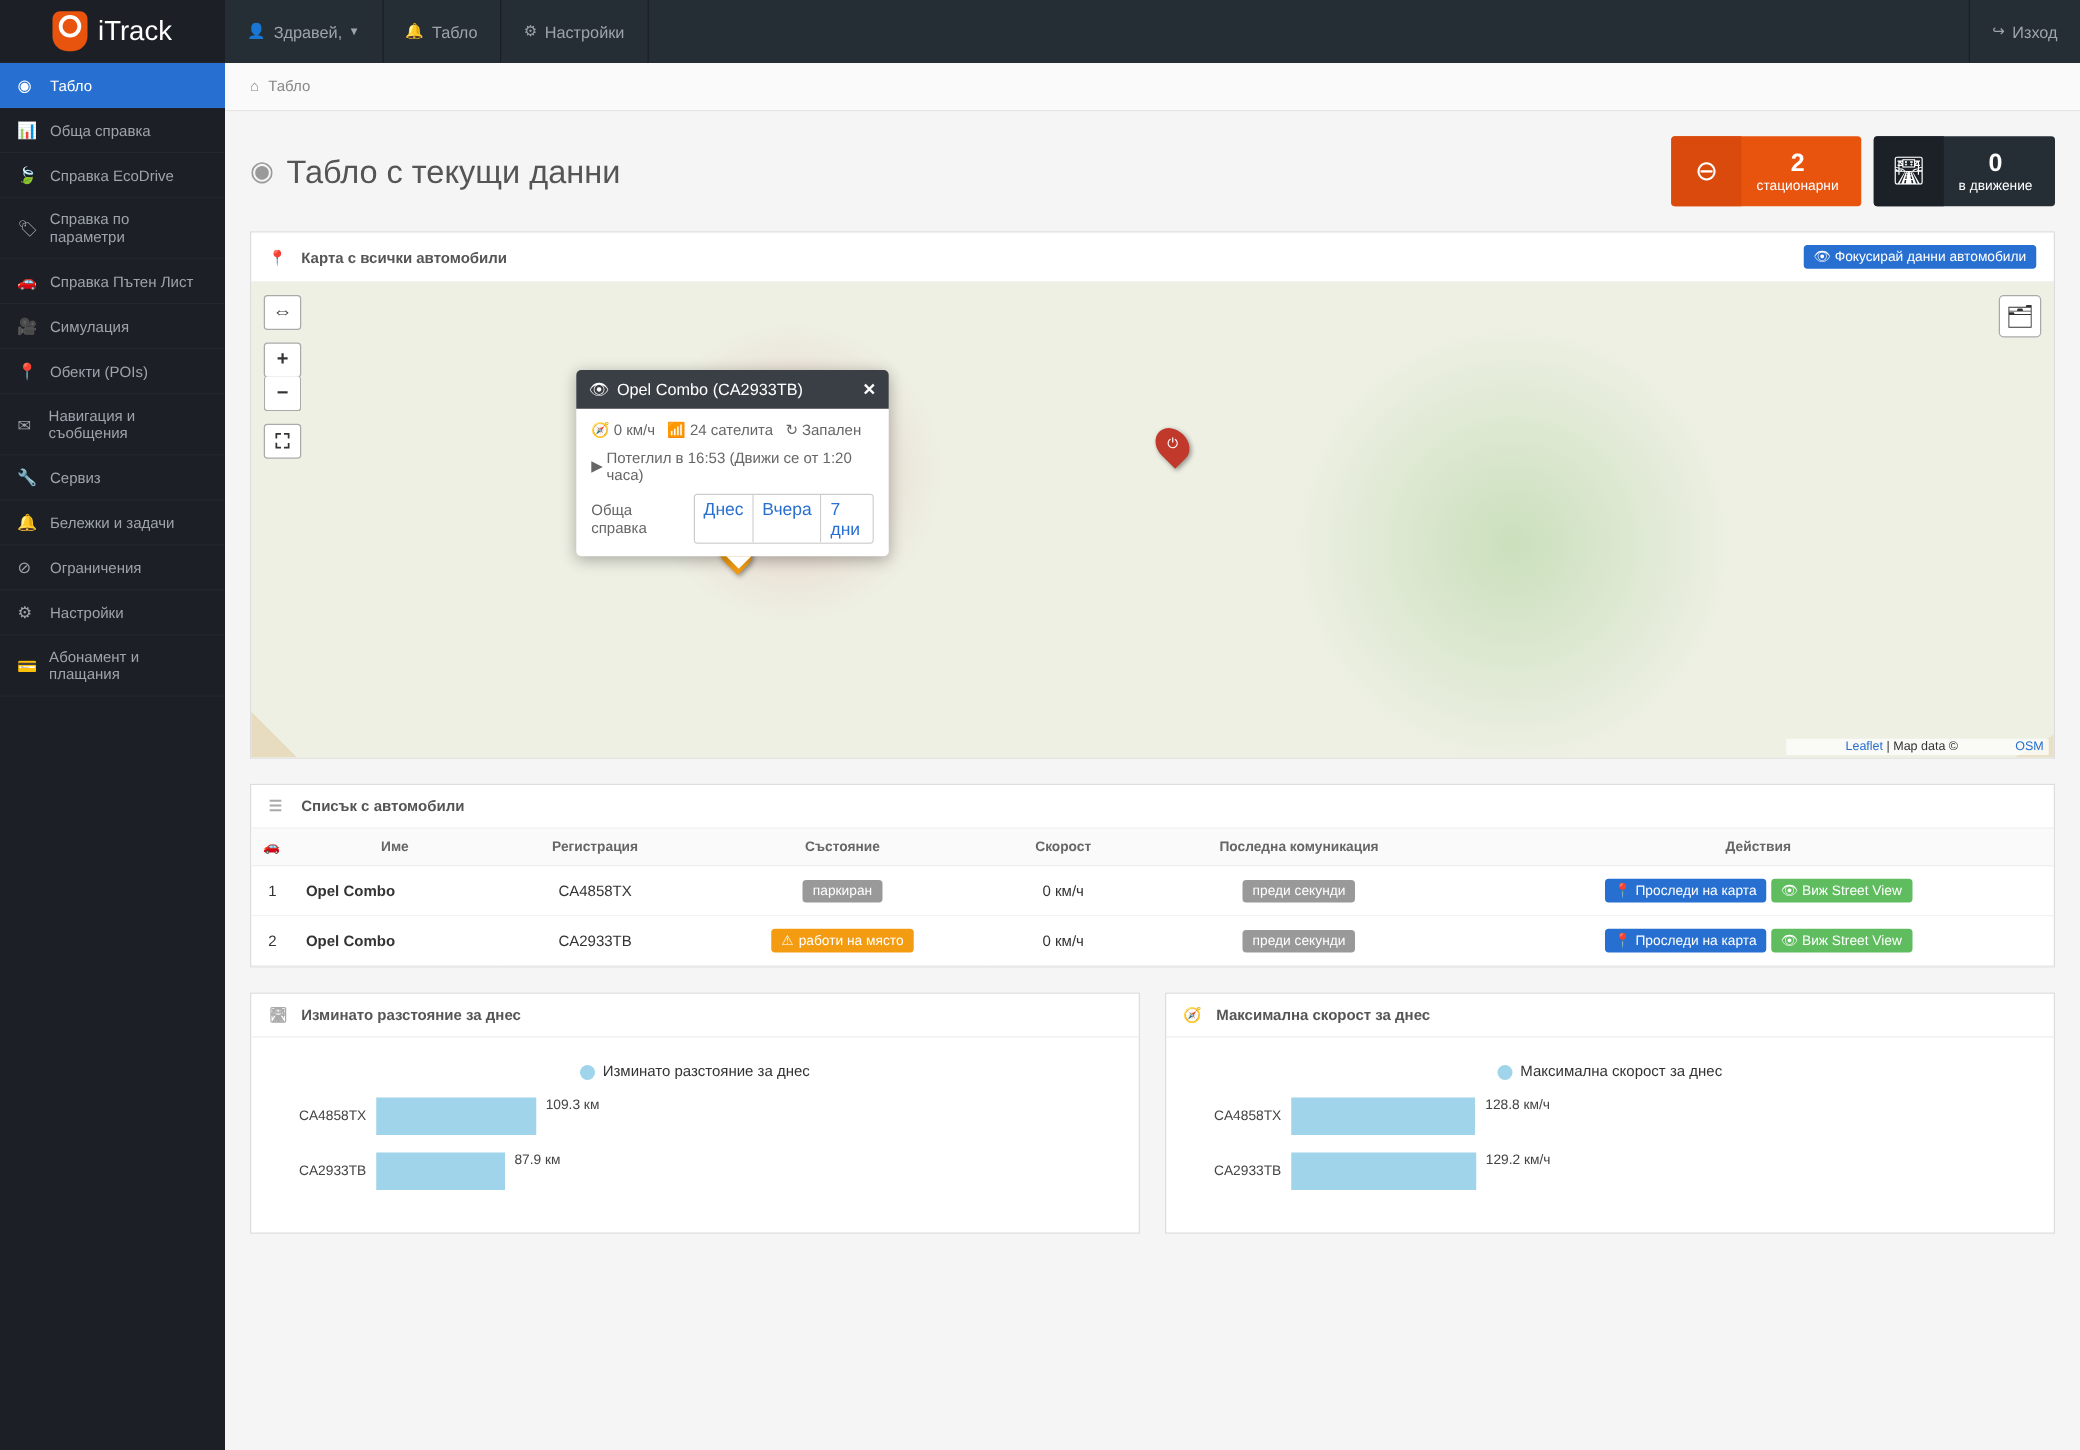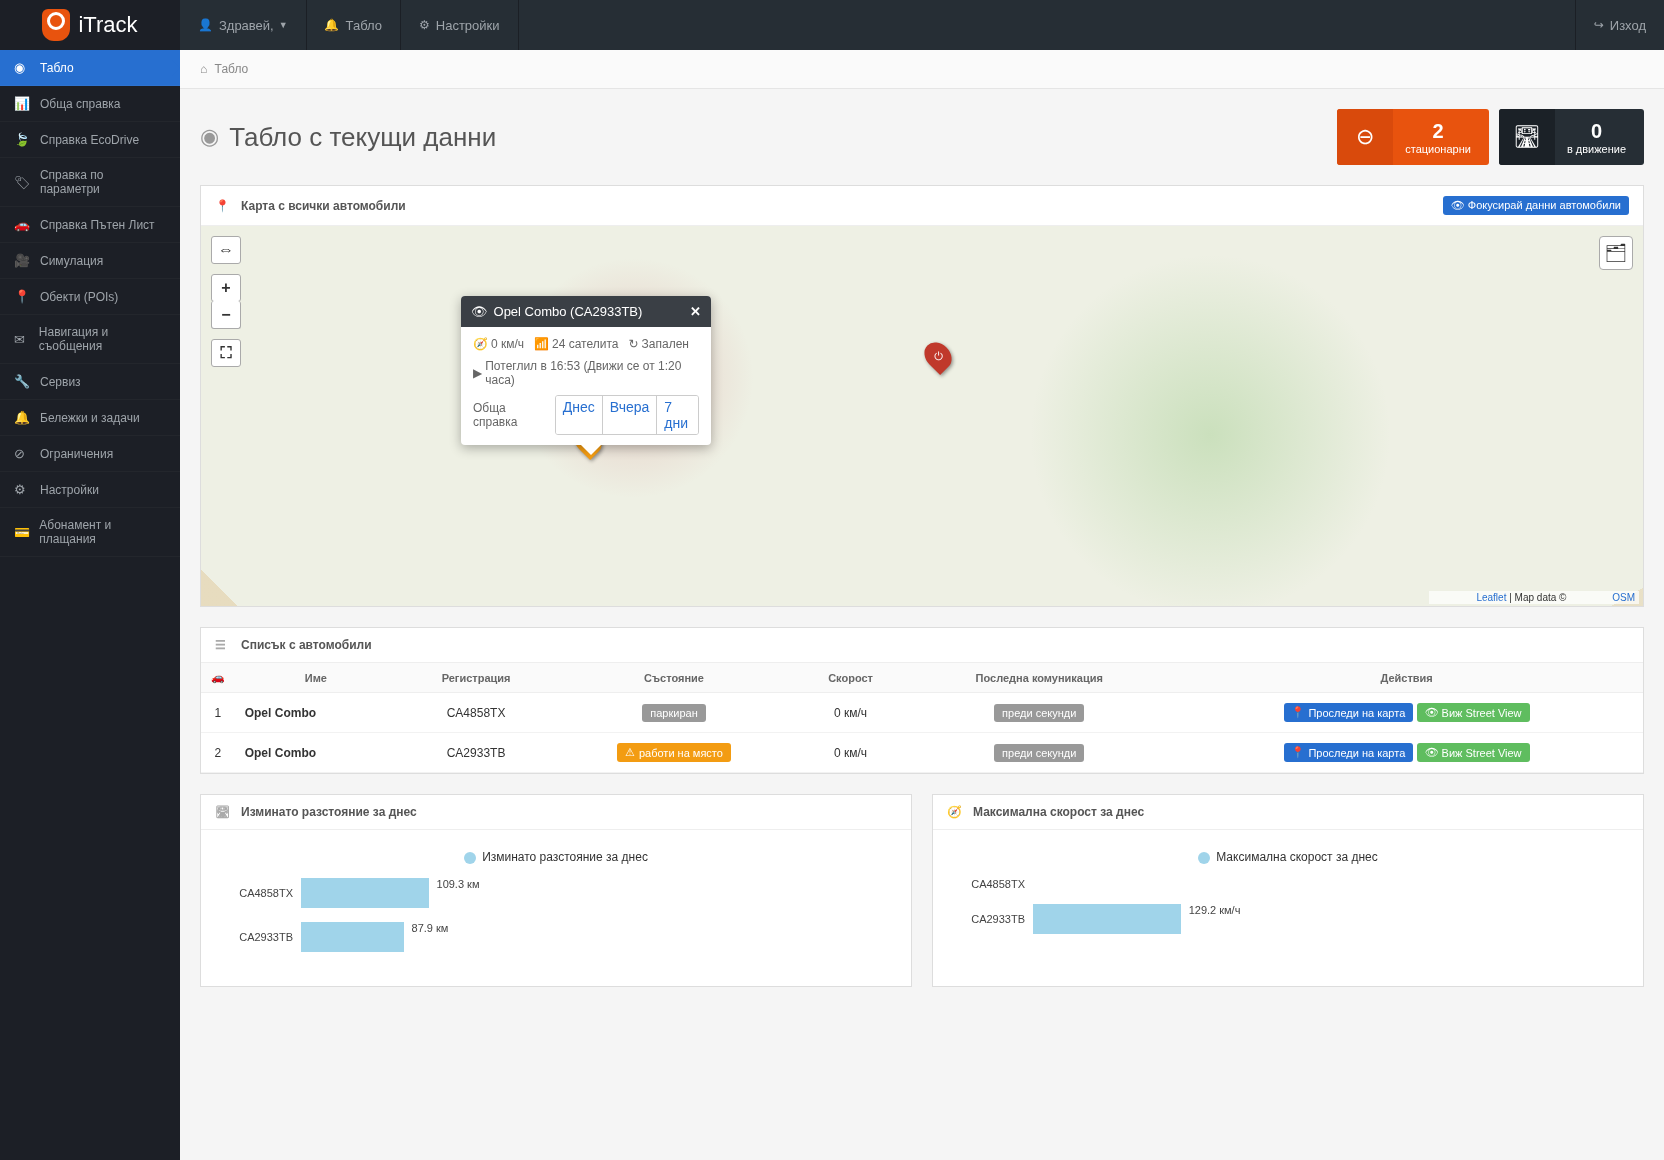--- a/index.html
+++ b/index.html
@@ -372,20 +372,24 @@
     <div class="panel">
       <div class="panel-head">
         <span class="ico">🧭</span>
         <span>Максимална скорост за днес</span>
       </div>
       <div class="chart-body">
         <div class="chart-legend">Максимална скорост за днес</div>
         <div id="chart-speed">
             <div class="chart-row">
       <div class="chart-cat">CA4858TX</div>
+      <div class="chart-bar-wrap">
+        <div class="chart-bar" style="width:147.20000000000002px"></div>
+        <div class="chart-val">128.8 км/ч</div>
+      </div>
             </div>
             <div class="chart-row">
       <div class="chart-cat">CA2933TB</div>
       <div class="chart-bar-wrap">
         <div class="chart-bar" style="width:147.65714285714284px"></div>
         <div class="chart-val">129.2 км/ч</div>
       </div>
             </div>
           </div>
       </div>

